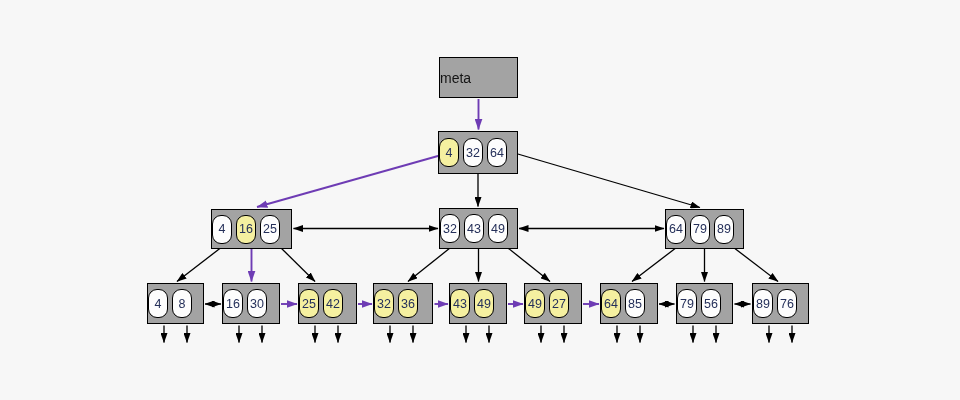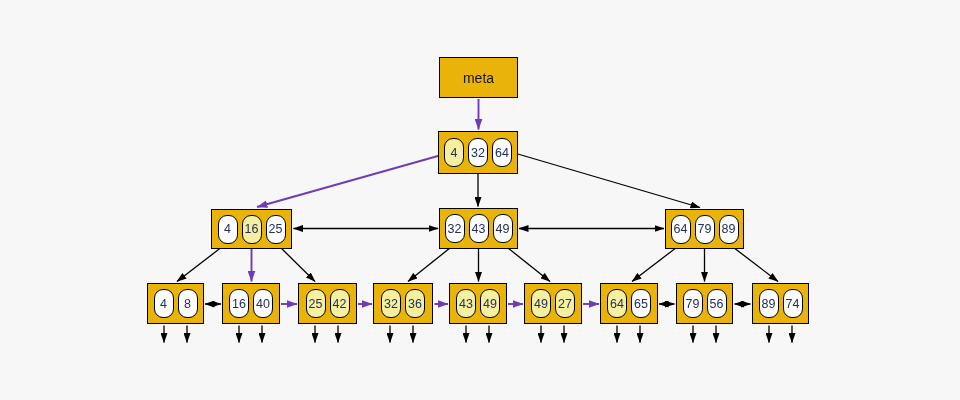--- a/index.html
+++ b/index.html
@@ -5,23 +5,23 @@
   html,body{margin:0;padding:0;}
   body{
     width:960px;height:400px;overflow:hidden;
     background:#f7f7f7;
     font-family:"Liberation Sans", sans-serif;
   }
   .stage{position:relative;width:960px;height:400px;}
   .tnode{
     position:absolute;
     box-sizing:border-box;
-    background:#eab308;
+    background:#a3a3a3;
     border:1px solid #000;
-    display:flex;align-items:center;justify-content:center;gap:4px;
+    display:flex;align-items:center;gap:4px;
   }
   .meta-label{font-size:14px;color:#151515;}
   .tkey{
     box-sizing:border-box;
     width:20px;height:29px;
     background:#fdfdfd;
     border:1.4px solid #000;
     border-radius:9px;
     display:flex;align-items:center;justify-content:center;
     font-size:12.5px;
@@ -109,44 +109,44 @@
         <div class="tkey">64</div>
         <div class="tkey">79</div>
         <div class="tkey">89</div>
       </div>
       <div class="tnode" style="left: 147px; top: 283px; width: 57px; height: 41px;">
         <div class="tkey">4</div>
         <div class="tkey">8</div>
       </div>
       <div class="tnode" style="left: 222px; top: 283px; width: 58px; height: 41px;">
         <div class="tkey">16</div>
-        <div class="tkey">40</div>
+        <div class="tkey">30</div>
       </div>
       <div class="tnode" style="left: 298px; top: 283px; width: 59px; height: 41px;">
         <div class="tkey hl">25</div>
         <div class="tkey hl">42</div>
       </div>
       <div class="tnode" style="left: 373px; top: 283px; width: 60px; height: 41px;">
         <div class="tkey hl">32</div>
         <div class="tkey hl">36</div>
       </div>
       <div class="tnode" style="left: 449px; top: 283px; width: 58px; height: 41px;">
         <div class="tkey hl">43</div>
         <div class="tkey hl">49</div>
       </div>
       <div class="tnode" style="left: 524px; top: 283px; width: 58px; height: 41px;">
         <div class="tkey hl">49</div>
         <div class="tkey hl">27</div>
       </div>
       <div class="tnode" style="left: 600px; top: 283px; width: 58px; height: 41px;">
         <div class="tkey hl">64</div>
-        <div class="tkey">65</div>
+        <div class="tkey">85</div>
       </div>
       <div class="tnode" style="left: 676px; top: 283px; width: 57px; height: 41px;">
         <div class="tkey">79</div>
         <div class="tkey">56</div>
       </div>
       <div class="tnode" style="left: 752px; top: 283px; width: 57px; height: 41px;">
         <div class="tkey">89</div>
-        <div class="tkey">74</div>
+        <div class="tkey">76</div>
       </div>
     </div>
 </div>
 
 </body></html>

